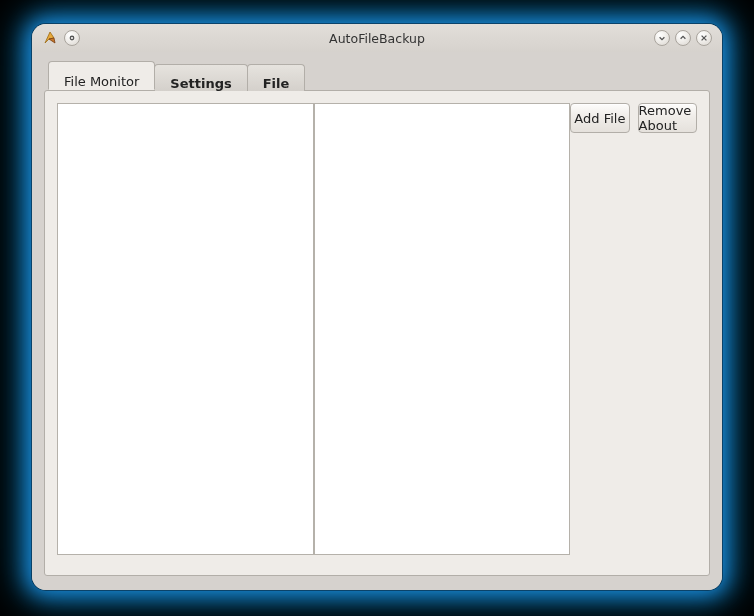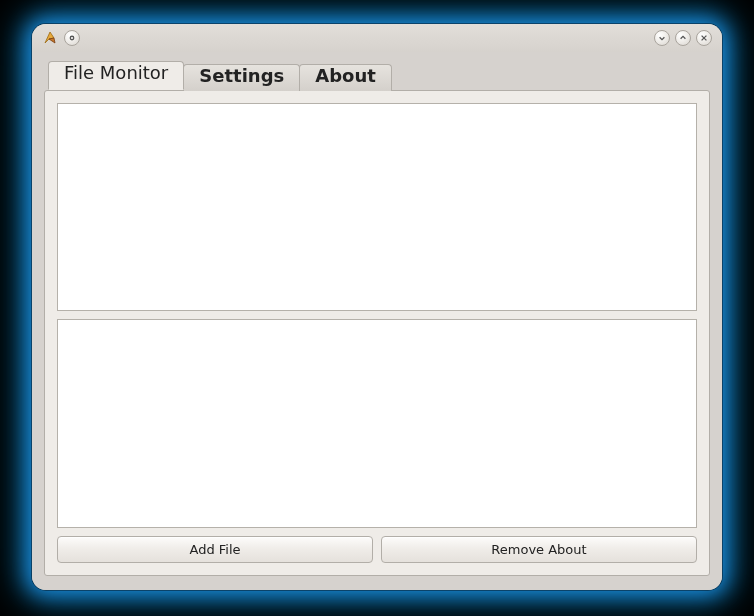--- a/index.html
+++ b/index.html
@@ -118,29 +118,29 @@
     align-items: flex-end;
     height: 26px;
     position: relative;
     z-index: 2;
     margin-left: 4px;
   }
   .tab {
     height: 26px;
     padding: 0 15px;
     display: flex;
-    align-items: flex-start;
+    align-items: flex-end;
     border: 1px solid #b2aea8;
     border-bottom: none;
     border-top-left-radius: 4px;
     border-top-right-radius: 4px;
     margin-right: 0px;
     background: linear-gradient(to bottom, #e6e3de 0%, #d4d0cb 100%);
     color: #222;
-    font-size: 18px;
+    font-size: 13px;
     cursor: pointer;
     position: relative;
     top: 1px;
   }
   .tab + .tab { margin-left: -1px; font-weight: bold; }
   .tab.active {
     background: #efece8;
     height: 27px;
     top: 0;
     border-bottom: 1px solid #efece8;
@@ -152,21 +152,21 @@
     left: 0;
     right: 0;
     top: 26px;
     bottom: 0;
     border: 1px solid #b2aea8;
     border-radius: 3px;
     background: #efece8;
     box-sizing: border-box;
     padding: 12px;
     display: flex;
-    flex-direction: column;
+    flex-direction: row;
     z-index: 1;
   }
 
   .panel {
     background: #ffffff;
     border: 1px solid #b5b1aa;
     box-sizing: border-box;
     width: 100%;
   }
   .panel.top {
@@ -211,20 +211,21 @@
             <path d="M7 9 L12 8 L13 13 Z" fill="#c6772a" stroke="#7a3d10" stroke-width="0.8"></path>
           </svg>
         </span>
         <span class="tb-btn">
           <svg viewBox="0 0 10 10">
               <circle cx="5" cy="5" r="2.2"></circle>
             </svg>
         </span>
       </div>
 
+      <div class="title">AutoFileBackup</div>
 
       <div class="right-controls">
         <span class="tb-btn">
           <svg viewBox="0 0 10 10">
               <polyline points="2,4 5,7 8,4"></polyline>
             </svg>
         </span>
         <span class="tb-btn">
           <svg viewBox="0 0 10 10">
               <polyline points="2,6 5,3 8,6"></polyline>
@@ -243,21 +244,21 @@
       <div class="tab-container">
 
         <div class="tabs-row">
           <div class="tab active">
             <span>File Monitor</span>
           </div>
           <div class="tab">
             <span>Settings</span>
           </div>
           <div class="tab">
-            <span>About</span>
+            <span>File</span>
           </div>
         </div>
 
         <div class="tab-page">
           <div class="panel top"></div>
           <div class="panel bot"></div>
           <div class="button-row">
             <div class="btn">
               <span>Add File</span>
             </div>

